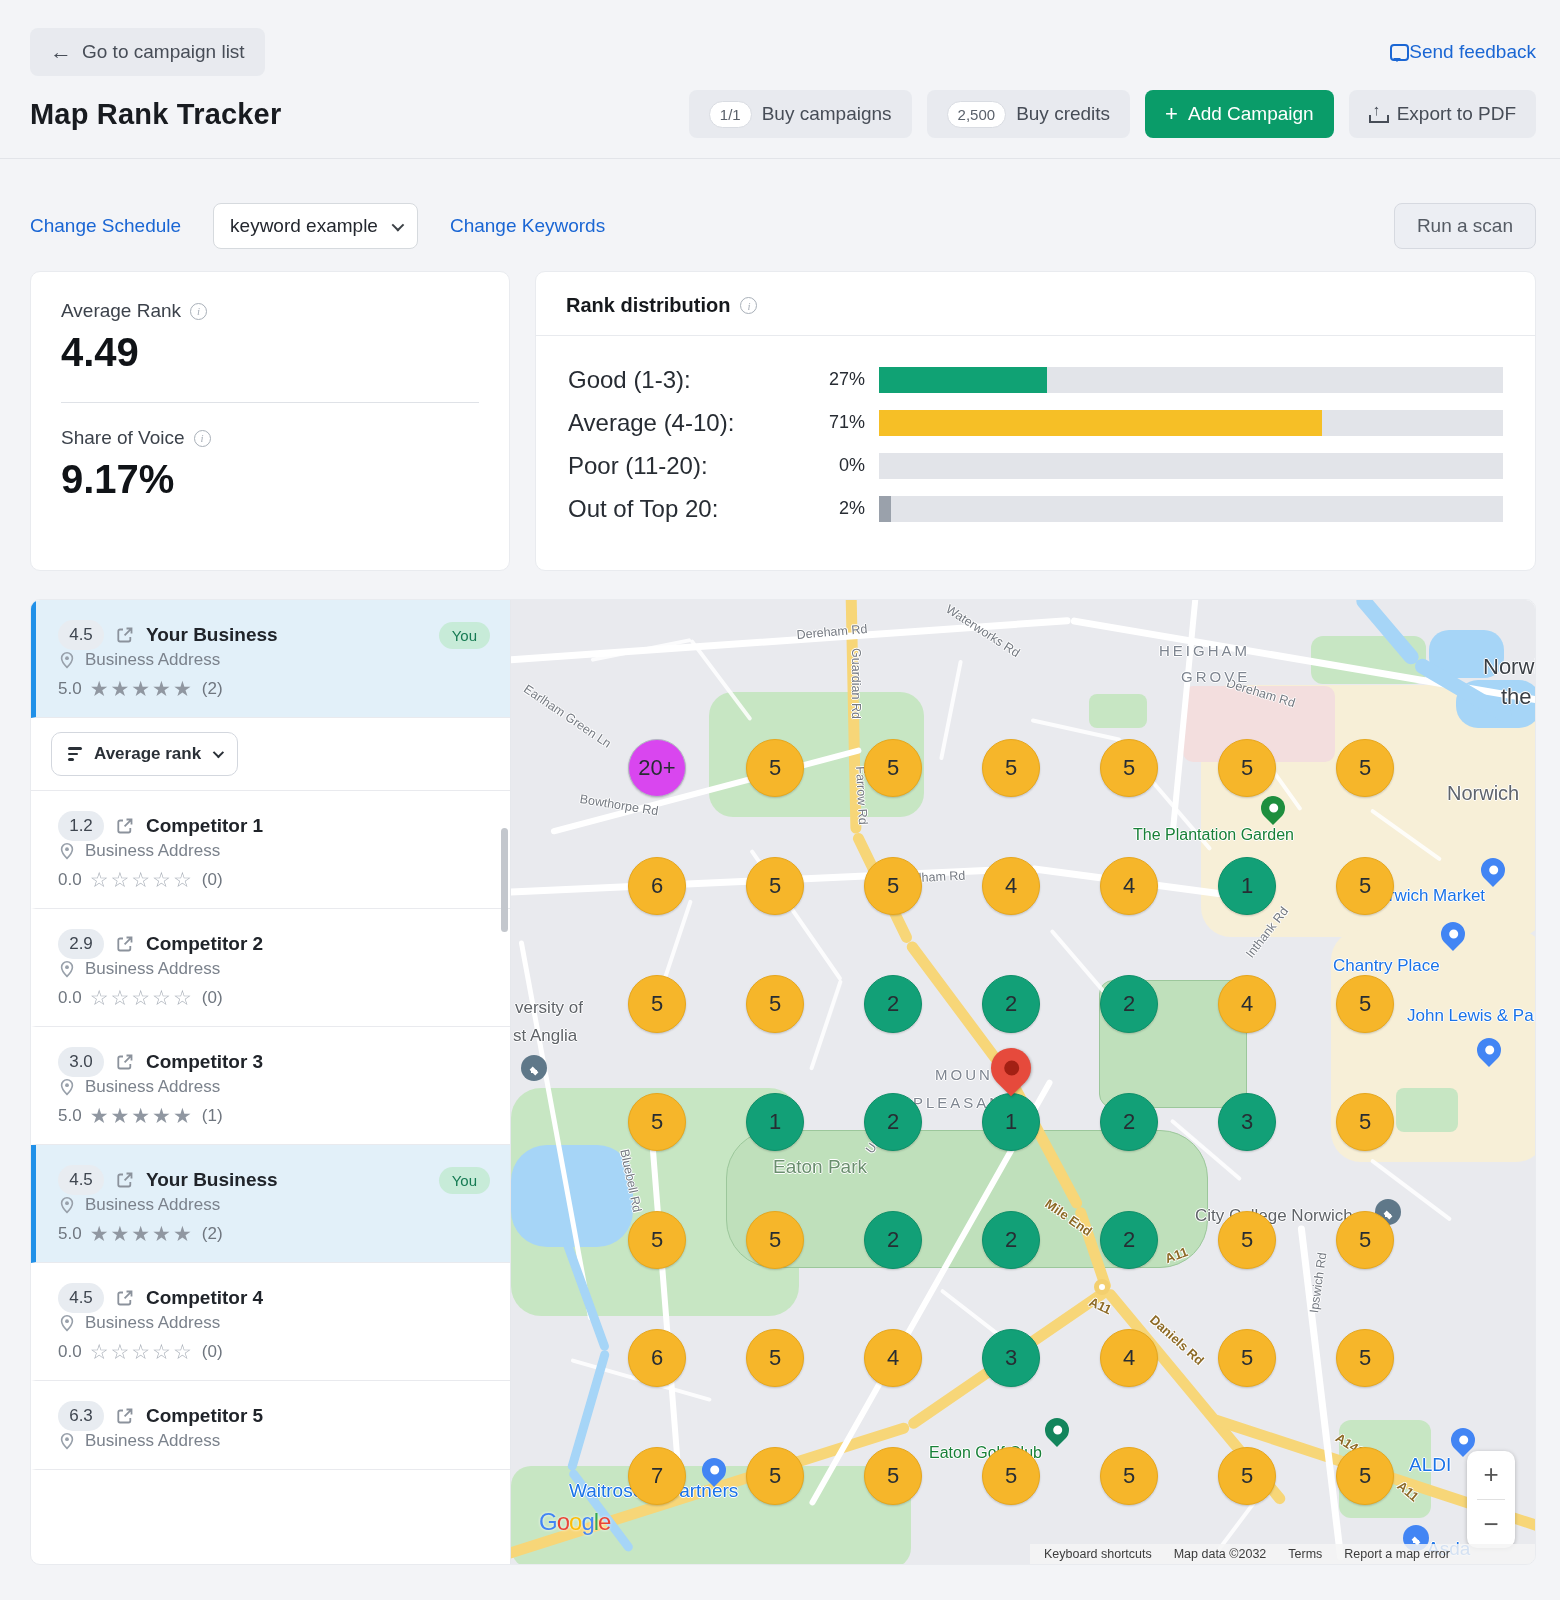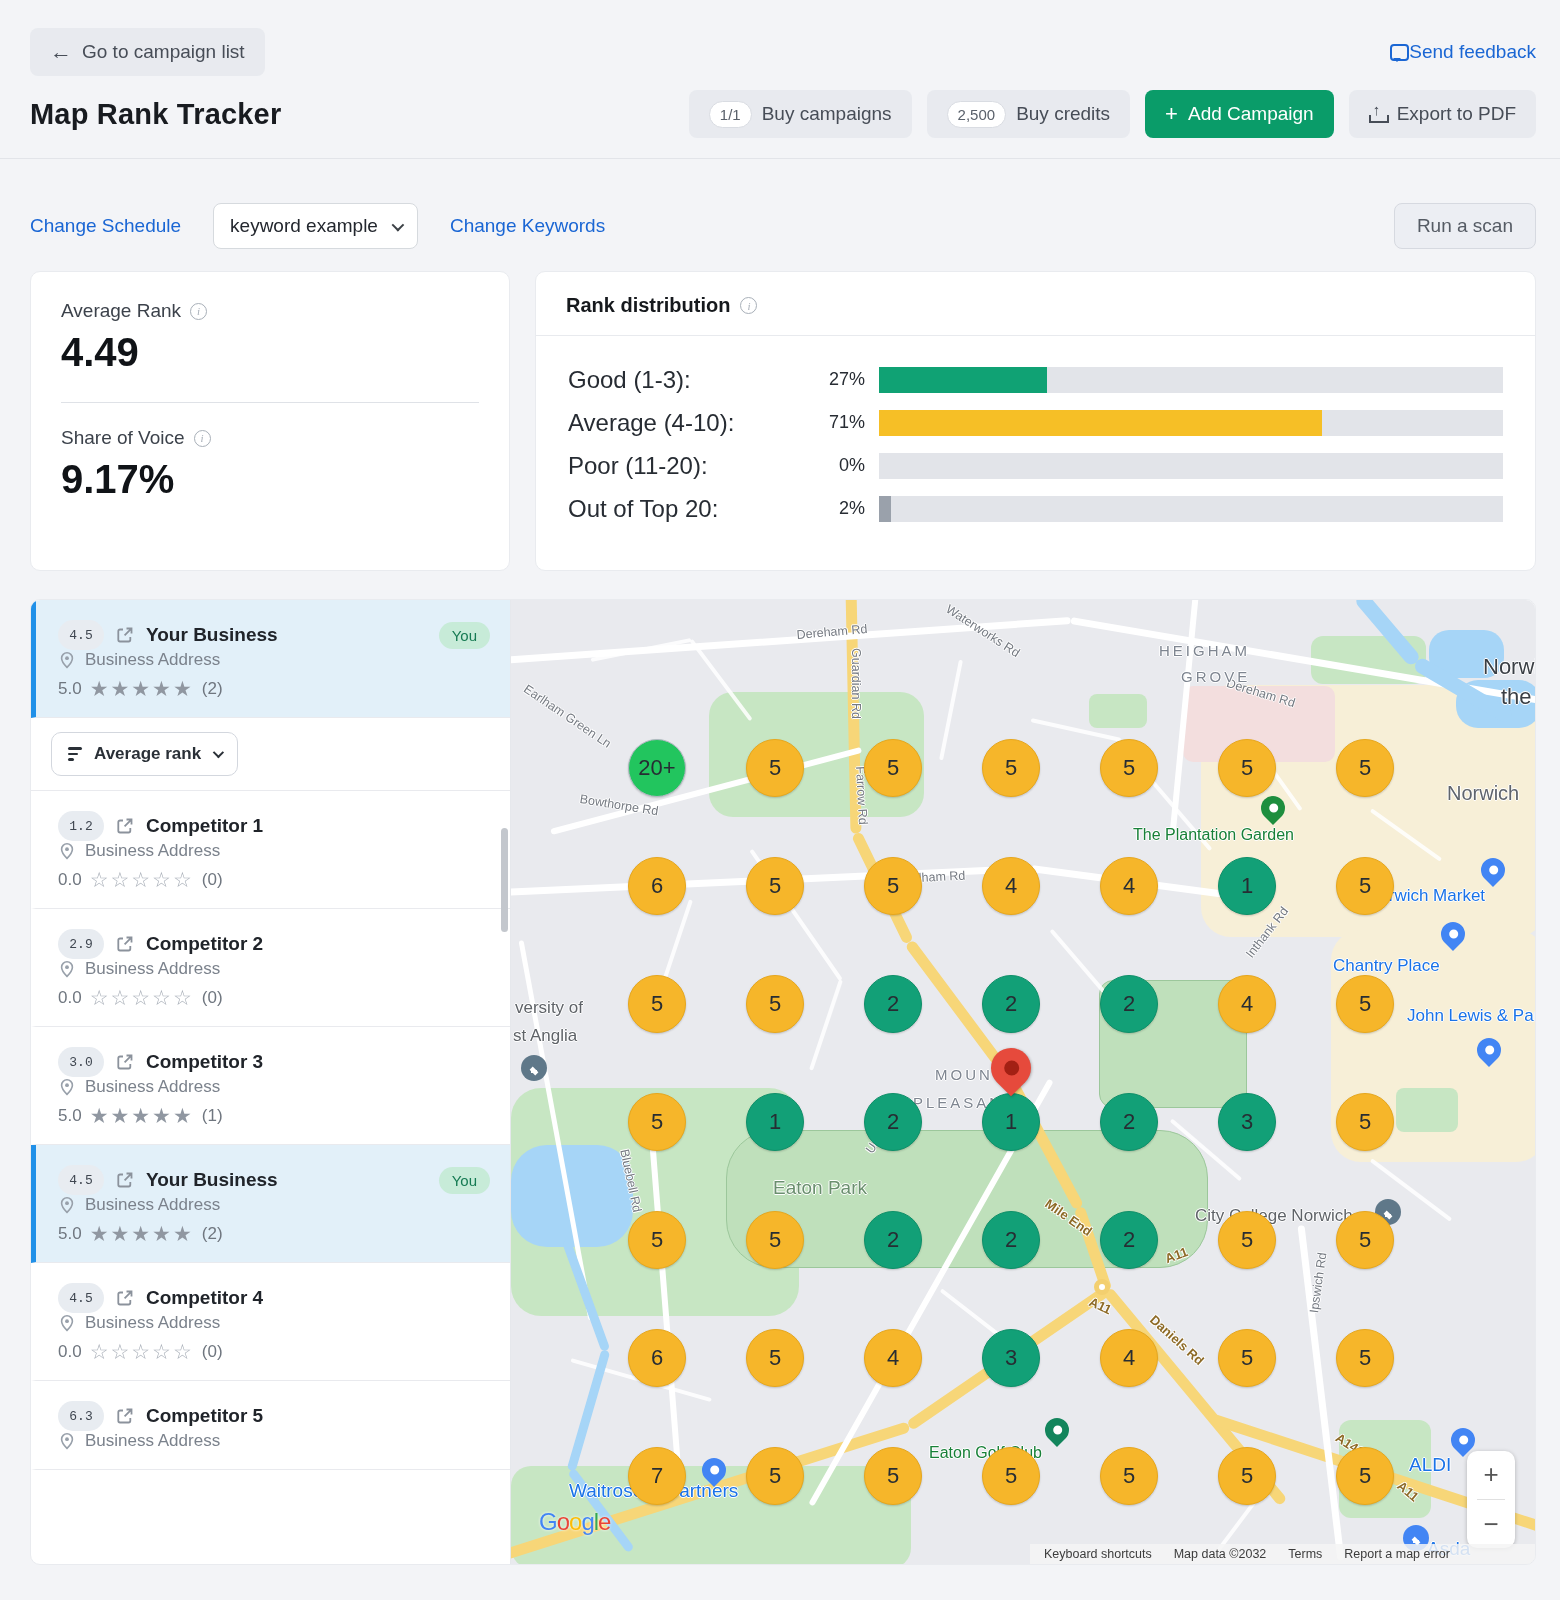--- a/index.html
+++ b/index.html
@@ -48,21 +48,21 @@
   .dist-pct { width:62px; text-align:right; font-size:18px; color:#272c33; margin-right:14px; }
   .dist-track { flex:1; height:26px; background:#e2e4e9; position:relative; }
   .dist-fill { position:absolute; left:0; top:0; bottom:0; }
 
   
   .main-card { display:flex; margin-top:28px; height:966px; border-radius:10px; overflow:hidden; background:#fff; border:1px solid #e9ebef; }
   .biz-list { width:480px; flex:0 0 480px; position:relative; border-right:1px solid #e6e8ec; overflow:hidden; }
   .biz-item { position:relative; padding:20px 20px 18px 22px; border-bottom:1px solid #e9eaee; border-left:5px solid transparent; }
   .biz-item.sel { background:#e2f0f9; border-left-color:#2090e8; }
   .bi-row1 { display:flex; align-items:center; gap:12px; }
-  .rank-pill { min-width:46px; height:30px; border-radius:15px; background:#e8ecf1; display:inline-flex; align-items:center; justify-content:center; font-size:13px; color:#3f4650; padding:0 10px;font-family:Liberation Mono, monospace; }
+  .rank-pill { min-width:46px; height:30px; border-radius:15px; background:#e8ecf1; display:inline-flex; align-items:center; justify-content:center; font-size:17px; color:#3f4650; padding:0 10px; }
   .ext { width:18px; height:18px; flex:0 0 18px; }
   .biz-name { font-size:19px; font-weight:700; color:#20242a; }
   .you-pill { margin-left:auto; background:#c7ebd8; color:#157a52; font-size:15px; height:27px; border-radius:14px; padding:0 13px; display:inline-flex; align-items:center; }
   .bi-row2 { display:flex; align-items:center; gap:9px; color:#7b828c; font-size:17px; }
   .bi-row3 { display:flex; align-items:center; gap:8px; margin-top:8px; font-size:17px; color:#6f767f; }
   .stars { font-size:21px; letter-spacing:2px; line-height:1; }
   .stars .fi { color:#9097a1; } .stars .em { color:#aab0b9; }
   .sort-row { padding:14px 20px; border-bottom:1px solid #e9eaee; }
   .sort-box { display:inline-flex; align-items:center; gap:12px; border:1.5px solid #d3d7de; border-radius:10px; height:44px; padding:0 16px; font-size:17px; font-weight:600; color:#2a3037; cursor:pointer; background:#fff;}
   .sort-ic { display:inline-flex; flex-direction:column; gap:3px; }
@@ -97,21 +97,21 @@
   .lbl-park { font-size:19px; color:#6a8f6e; }
   .pin { position:absolute; width:24px; height:24px; border-radius:50% 50% 50% 0; transform:rotate(-45deg); z-index:5; }
   .pin .dot { position:absolute; left:50%; top:50%; width:9px; height:9px; margin:-4.5px 0 0 -4.5px; background:#fff; border-radius:50%; }
   .pin-circle { position:absolute; width:26px; height:26px; border-radius:50%; z-index:5; display:flex; align-items:center; justify-content:center; }
   .cap { position:relative; width:12px; height:8px; }
   .cap::before { content:""; position:absolute; left:2px; top:3px; width:8px; height:8px; background:#fff; transform:rotate(45deg) scale(1,.55); }
   .cap::after { content:""; position:absolute; left:3px; top:6px; width:6px; height:3px; background:#fff; }
   .mk { position:absolute; width:58px; height:58px; border-radius:50%; display:flex; align-items:center; justify-content:center; font-size:22px; font-weight:500; color:#272d33; z-index:6; box-shadow:0 1px 2px rgba(0,0,0,.18); }
   .mk-o { background:#f6b62a; border:1px solid #e7a71c; }
   .mk-g { background:#12a077; border:1px solid #0e9069; }
-  .mk-x { background:#22c55e; border:1.5px solid #b2b8c2; }
+  .mk-x { background:#d946ef; border:1.5px solid #b2b8c2; }
   .redpin { position:absolute; width:40px; height:40px; border-radius:50% 50% 50% 0; transform:rotate(-45deg); background:#e64a3c; z-index:8; box-shadow:0 1px 3px rgba(0,0,0,.3); }
   .redpin .core { position:absolute; left:50%; top:50%; width:15px; height:15px; margin:-7.5px 0 0 -7.5px; background:#a32014; border-radius:50%; }
   .zoomctl { position:absolute; right:20px; bottom:16px; width:48px; background:#fff; border-radius:10px; box-shadow:0 1px 4px rgba(0,0,0,.25); z-index:9; display:flex; flex-direction:column; align-items:center; }
   .zbtn { width:48px; height:48px; display:flex; align-items:center; justify-content:center; font-size:26px; color:#565656; cursor:pointer; }
   .zdiv { width:28px; height:1.5px; background:#e0e0e0; }
   .attr { position:absolute; right:0; bottom:0; height:20px; width:505px; background:rgba(245,245,245,.85); display:flex; align-items:center; gap:22px; padding:0 10px 0 14px; font-size:12.5px; color:#3c3c3c; z-index:9; }
   .glogo { position:absolute; left:28px; bottom:28px; z-index:9; font-size:24px; font-weight:500; letter-spacing:-1px; text-shadow:0 0 3px #fff; }
 </style>
 </head>
 <body>
@@ -472,21 +472,21 @@
         <div class="lbl lbl-cityb" style="left: 972px; top: 54px; z-index: 4;">Norwich</div>
         <div class="lbl lbl-cityb" style="left: 990px; top: 84px; z-index: 4;">the Water</div>
         <div class="lbl lbl-poiblue" style="left: 856px; top: 286px; z-index: 4;">Norwich Market</div>
         <div class="lbl lbl-poiblue" style="left: 822px; top: 356px; z-index: 4;">Chantry Place</div>
         <div class="lbl lbl-poiblue" style="left: 896px; top: 406px; z-index: 4;">John Lewis &amp; Partners</div>
         <div class="lbl lbl-poiblue big" style="left: 898px; top: 854px; z-index: 4;">ALDI</div>
         <div class="lbl lbl-poiblue big" style="left: 58px; top: 880px; z-index: 4;">Waitrose &amp; Partners</div>
         <div class="lbl lbl-poiblue big" style="left: 916px; top: 938px; z-index: 4;">Asda</div>
         <div class="lbl lbl-poigreen" style="left: 622px; top: 226px; z-index: 4;">The Plantation Garden</div>
         <div class="lbl lbl-poigreen" style="left: 418px; top: 844px; z-index: 4;">Eaton Golf Club</div>
-        <div class="lbl lbl-park" style="left: 262px; top: 553px; z-index: 4; margin-top: 24px;">Eaton Park</div>
+        <div class="lbl lbl-park" style="left: 262px; top: 532px; z-index: 4; margin-top: 24px;">Eaton Park</div>
         <div class="lbl lbl-poigray" style="left: 684px; top: 606px; z-index: 4;">City College Norwich</div>
         <div class="lbl lbl-poigray" style="left: 4px; top: 398px; z-index: 4;">versity of</div>
         <div class="lbl lbl-poigray" style="left: 2px; top: 426px; z-index: 4;">st Anglia</div>
         <div class="pin" style="left: 750px; top: 196px; background: rgb(30, 142, 62);">
           <span class="dot"></span>
         </div>
         <div class="pin" style="left: 970px; top: 258px; background: rgb(66, 133, 244);">
           <span class="dot"></span>
         </div>
         <div class="pin" style="left: 930px; top: 322px; background: rgb(66, 133, 244);">

